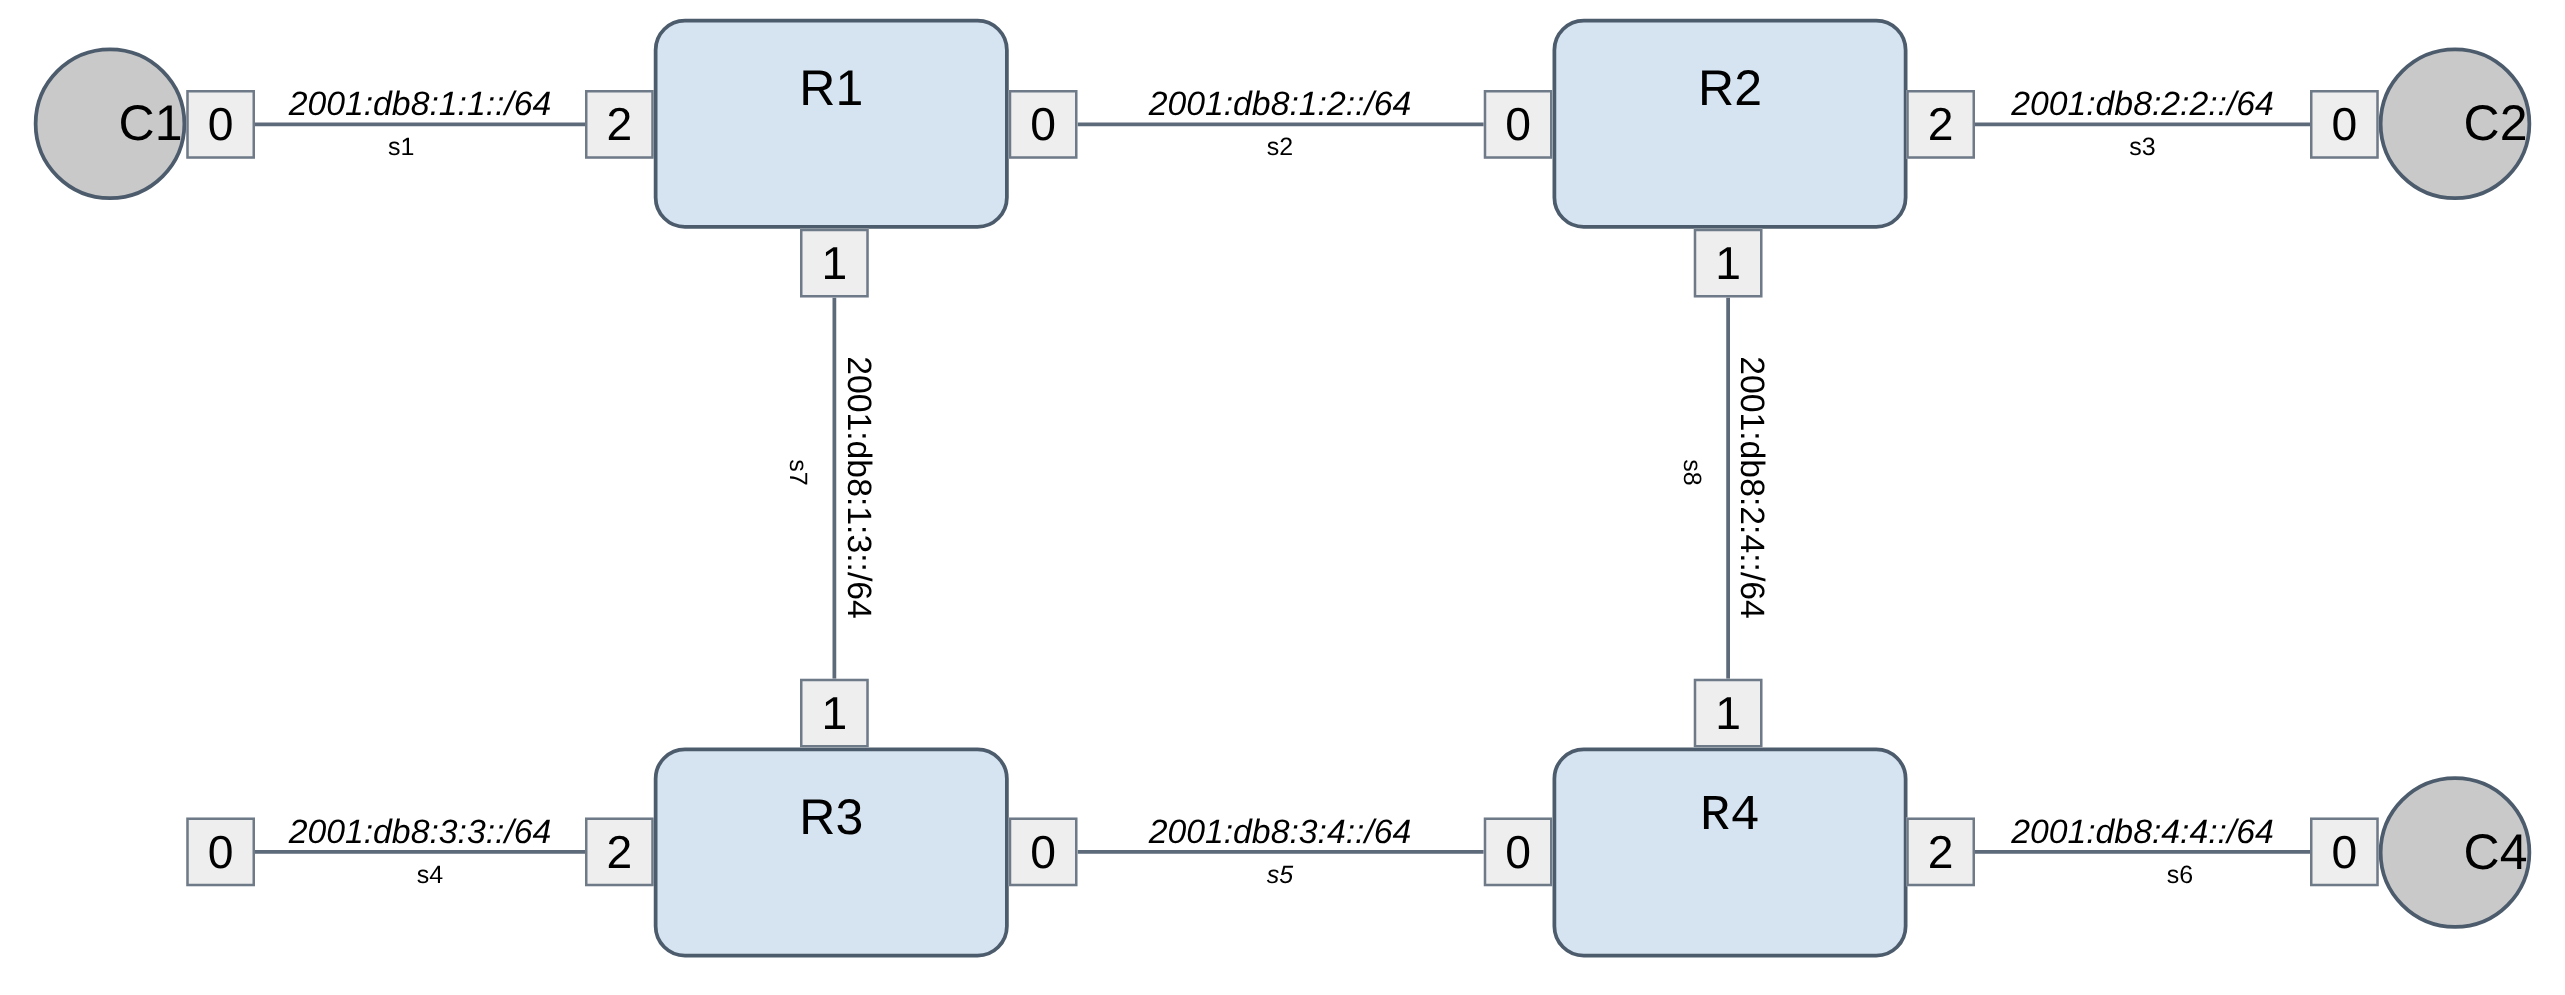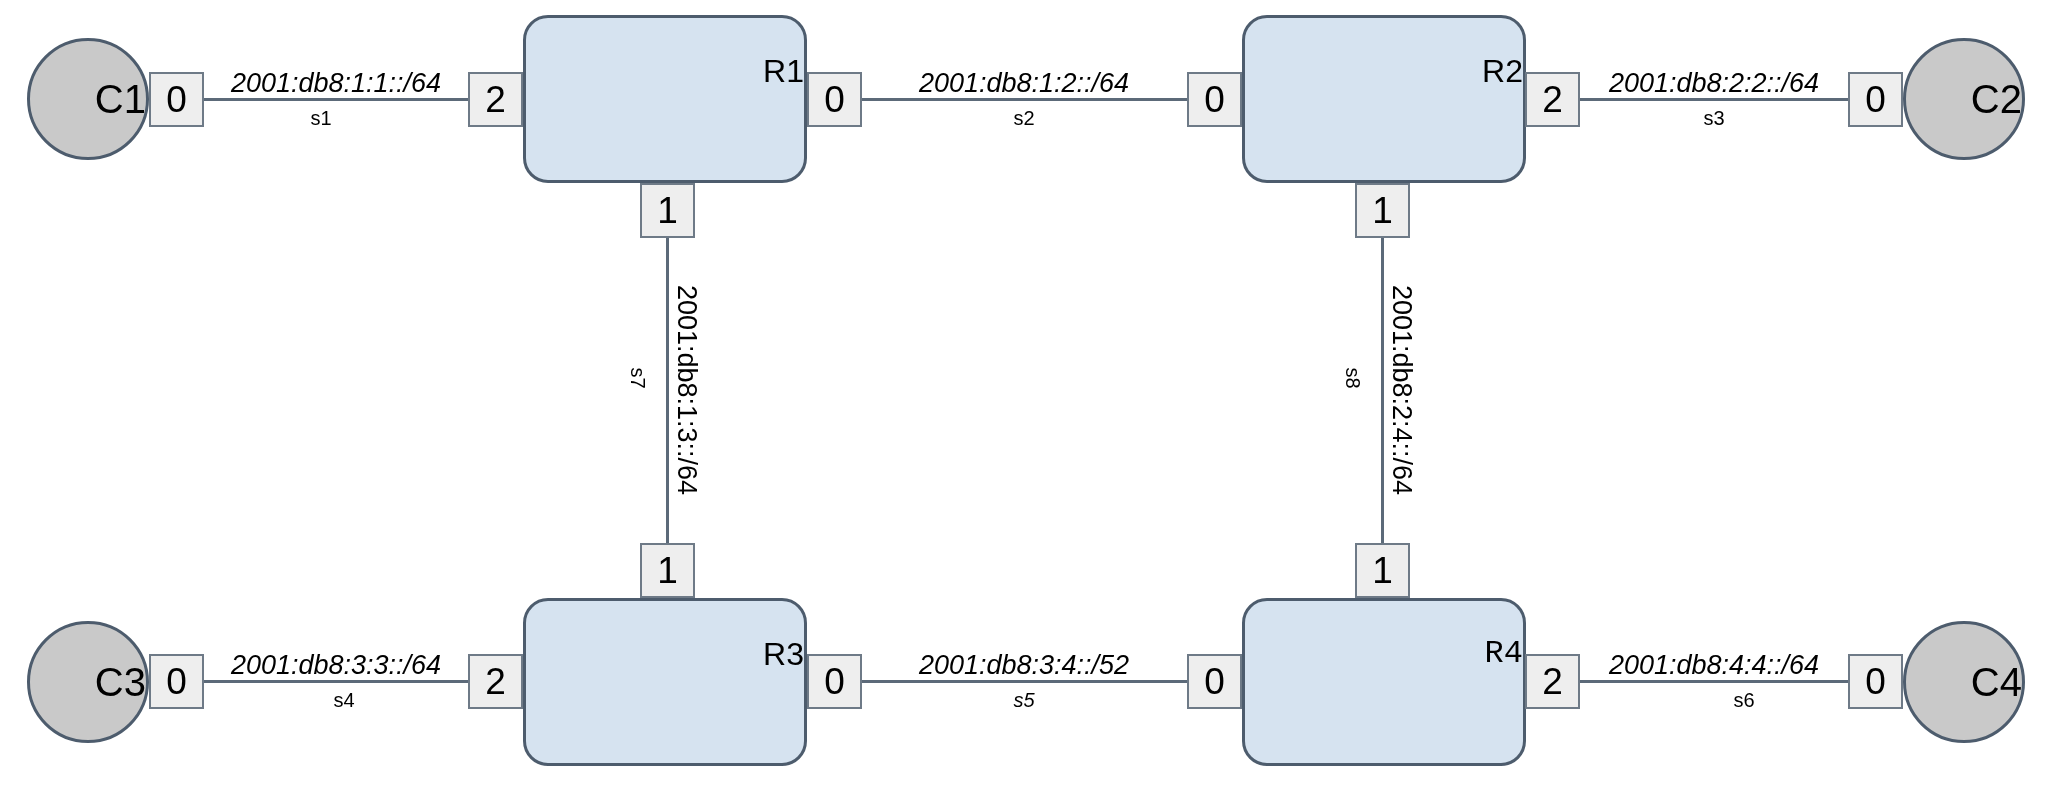--- a/index.html
+++ b/index.html
@@ -15,21 +15,21 @@
   .router{
     position:absolute;
     width:284px;height:168px;
     background:#d6e3f0;
     border:3px solid #4d5c6d;
     border-radius:25px;
     box-sizing:border-box;
   }
   .router .nlabel{
     position:absolute;top:31px;left:0;width:100%;
-    text-align:right;font-size:32px;line-height:44px;
+    text-align:center;font-size:40px;line-height:44px;
   }
   .client{
     position:absolute;
     width:122px;height:122px;
     background:#c9c9c9;
     border:3px solid #4d5c6d;
     border-radius:50%;
     box-sizing:border-box;
     display:flex;align-items:center;justify-content:flex-end;
     font-size:40px;
@@ -147,23 +147,20 @@
   <div class="router" id="r4">
     <div class="nlabel">R4</div>
   </div>
 
   <div class="client" id="c1">
     <span>C1</span>
   </div>
   <div class="client" id="c2">
     <span>C2</span>
   </div>
-  <div class="client" id="c3">
-    <span>C3</span>
-  </div>
   <div class="client" id="c4">
     <span>C4</span>
   </div>
 
   <div class="port" id="c1p0">0</div>
   <div class="port" id="r1pl">2</div>
   <div class="port" id="r1pr">0</div>
   <div class="port" id="r1pb">1</div>
   <div class="port" id="r2pl">0</div>
   <div class="port" id="r2pr">2</div>
@@ -179,21 +176,21 @@
   <div class="port" id="c4p0">0</div>
 
   <div class="iplabel" id="s1ip">2001:db8:1:1::/64</div>
   <div class="slabel" id="s1n">s1</div>
   <div class="iplabel" id="s2ip">2001:db8:1:2::/64</div>
   <div class="slabel" id="s2n">s2</div>
   <div class="iplabel" id="s3ip">2001:db8:2:2::/64</div>
   <div class="slabel" id="s3n">s3</div>
   <div class="iplabel" id="s4ip">2001:db8:3:3::/64</div>
   <div class="slabel" id="s4n">s4</div>
-  <div class="iplabel" id="s5ip">2001:db8:3:4::/52</div>
+  <div class="iplabel" id="s5ip">2001:db8:3:4::/64</div>
   <div class="slabel" id="s5n">s5</div>
   <div class="iplabel" id="s6ip">2001:db8:4:4::/64</div>
   <div class="slabel" id="s6n">s6</div>
 
   <div class="viplabel" id="s7ip">2001:db8:1:3::/64</div>
   <div class="vslabel" id="s7n">s7</div>
   <div class="viplabel" id="s8ip">2001:db8:2:4::/64</div>
   <div class="vslabel" id="s8n">s8</div>
 
 </div>

